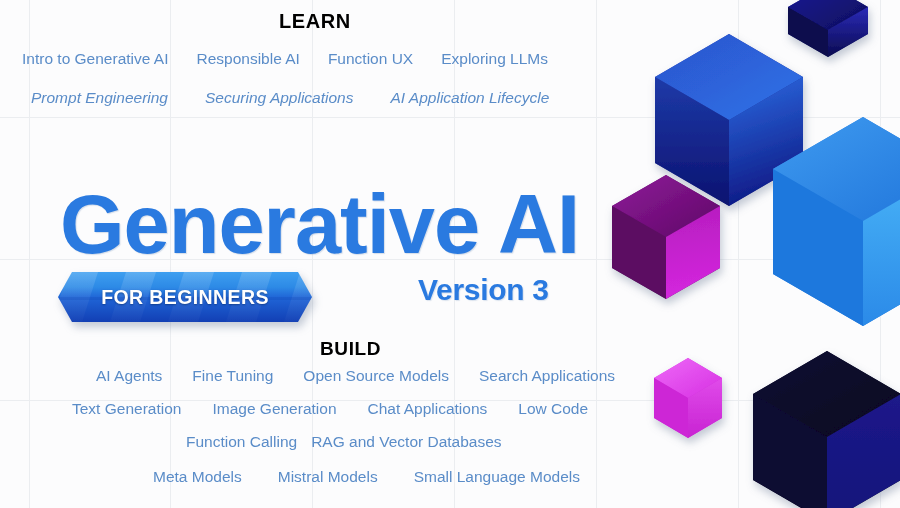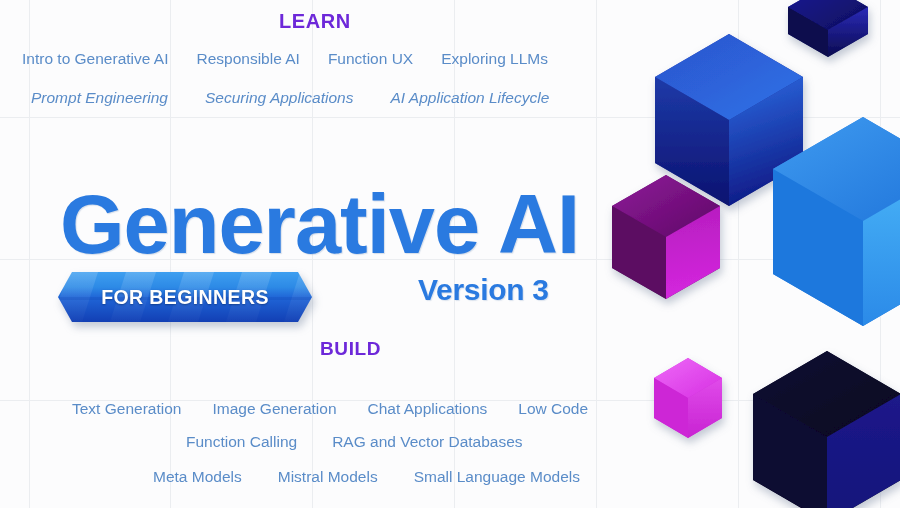--- a/index.html
+++ b/index.html
@@ -51,21 +51,21 @@
 
   
   #content {
     position: absolute;
     inset: 0;
   }
 
   .section-head {
     position: absolute;
     font-weight: bold;
-    color: #6d28d9;
+    color: #000000;
     letter-spacing: 0.6px;
     white-space: nowrap;
   }
   #learn-head {
     left: 279px;
     top: 10px;
     font-size: 20px;
   }
   #build-head {
     left: 320px;
@@ -85,21 +85,21 @@
     font-weight: 400;
     white-space: nowrap;
   }
 
   
   #learn-row-0 { left: 22px;  top: 50px;  gap: 28px; }
   #learn-row-1 { left: 31px;  top: 89px;  gap: 37px; font-style: italic; }
   
   #build-row-0 { left: 96px;  top: 367px; gap: 30px; }
   #build-row-1 { left: 72px;  top: 400px; gap: 31px; }
-  #build-row-2 { left: 186px; top: 433px; gap: 35px; }
+  #build-row-2 { left: 186px; top: 433px; gap: 14px; }
   #build-row-3 { left: 153px; top: 468px; gap: 36px; }
 
   
   #main-title {
     position: absolute;
     left: 60px;
     top: 183px;
     font-size: 83px;
     line-height: 1;
     font-weight: 700;
@@ -345,20 +345,26 @@
           <path d="M184,0 L214,0 L198,50 L168,50 Z" fill="url(#ribStripe)"></path>
           <path d="M242,0 L272,0 L256,50 L226,50 Z" fill="url(#ribStripe)"></path>
           <path d="M0,25 L254,25 L254,28 L0,28 Z" fill="#0d3ca8" opacity="0.18"></path>
         </g>
       </svg>
       <div id="ribbon-label">FOR BEGINNERS</div>
     </div>
 
     <div id="build-head" class="section-head">BUILD</div>
 
+    <div id="build-row-0" class="topic-row">
+      <span class="topic">AI Agents</span>
+      <span class="topic">Fine Tuning</span>
+      <span class="topic">Open Source Models</span>
+      <span class="topic">Search Applications</span>
+    </div>
 
     <div id="build-row-1" class="topic-row">
       <span class="topic">Text Generation</span>
       <span class="topic">Image Generation</span>
       <span class="topic">Chat Applications</span>
       <span class="topic">Low Code</span>
     </div>
 
     <div id="build-row-2" class="topic-row">
       <span class="topic">Function Calling</span>

